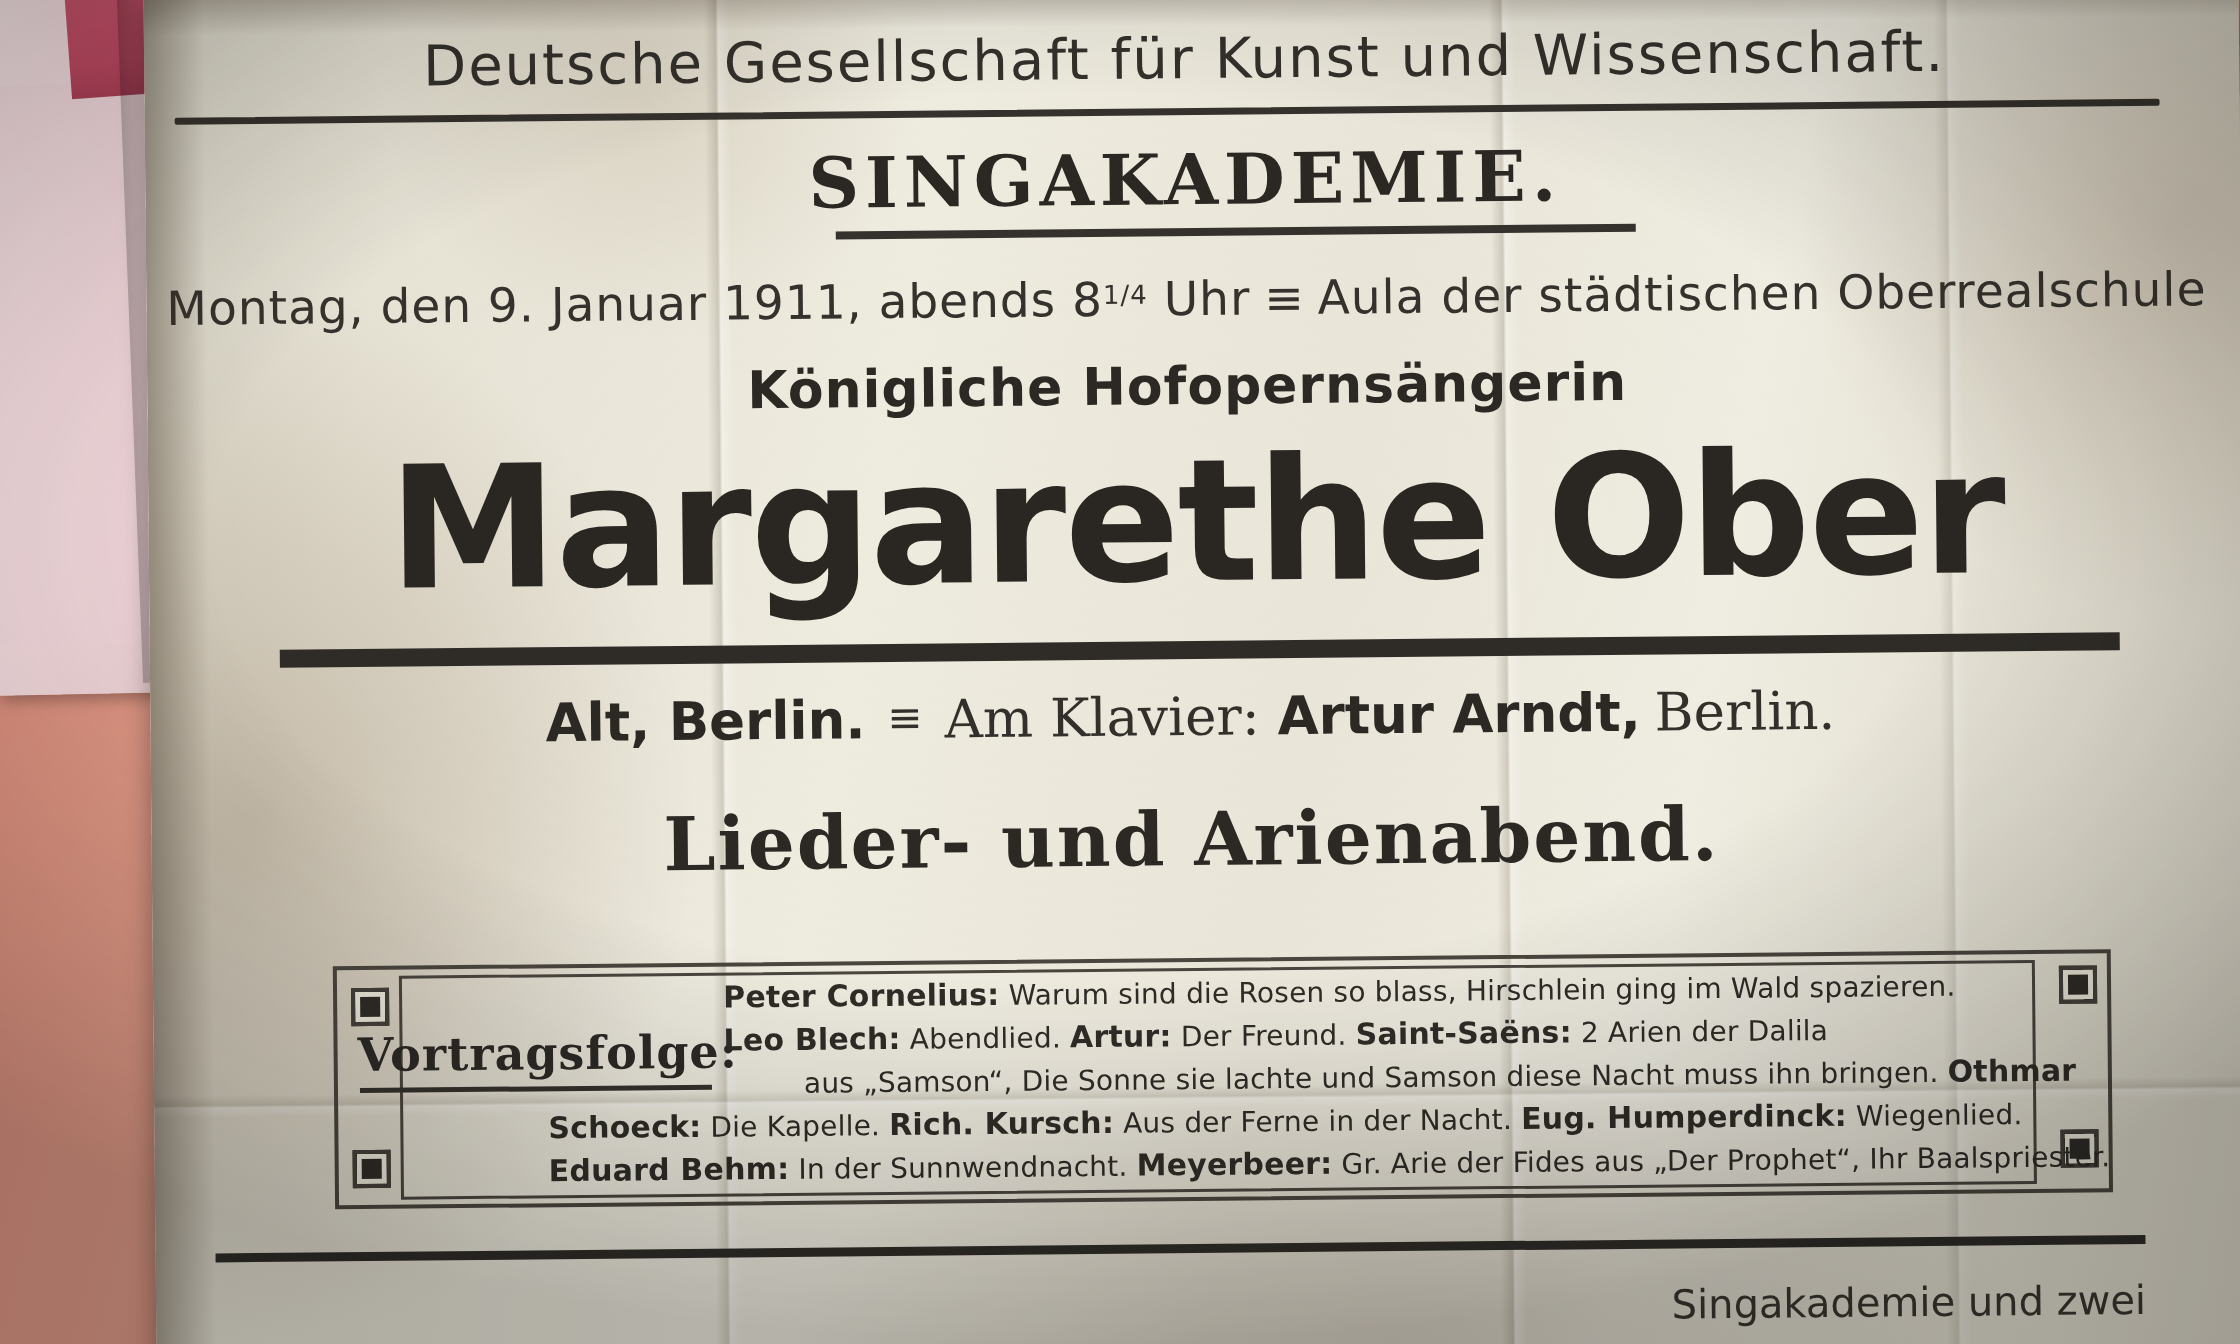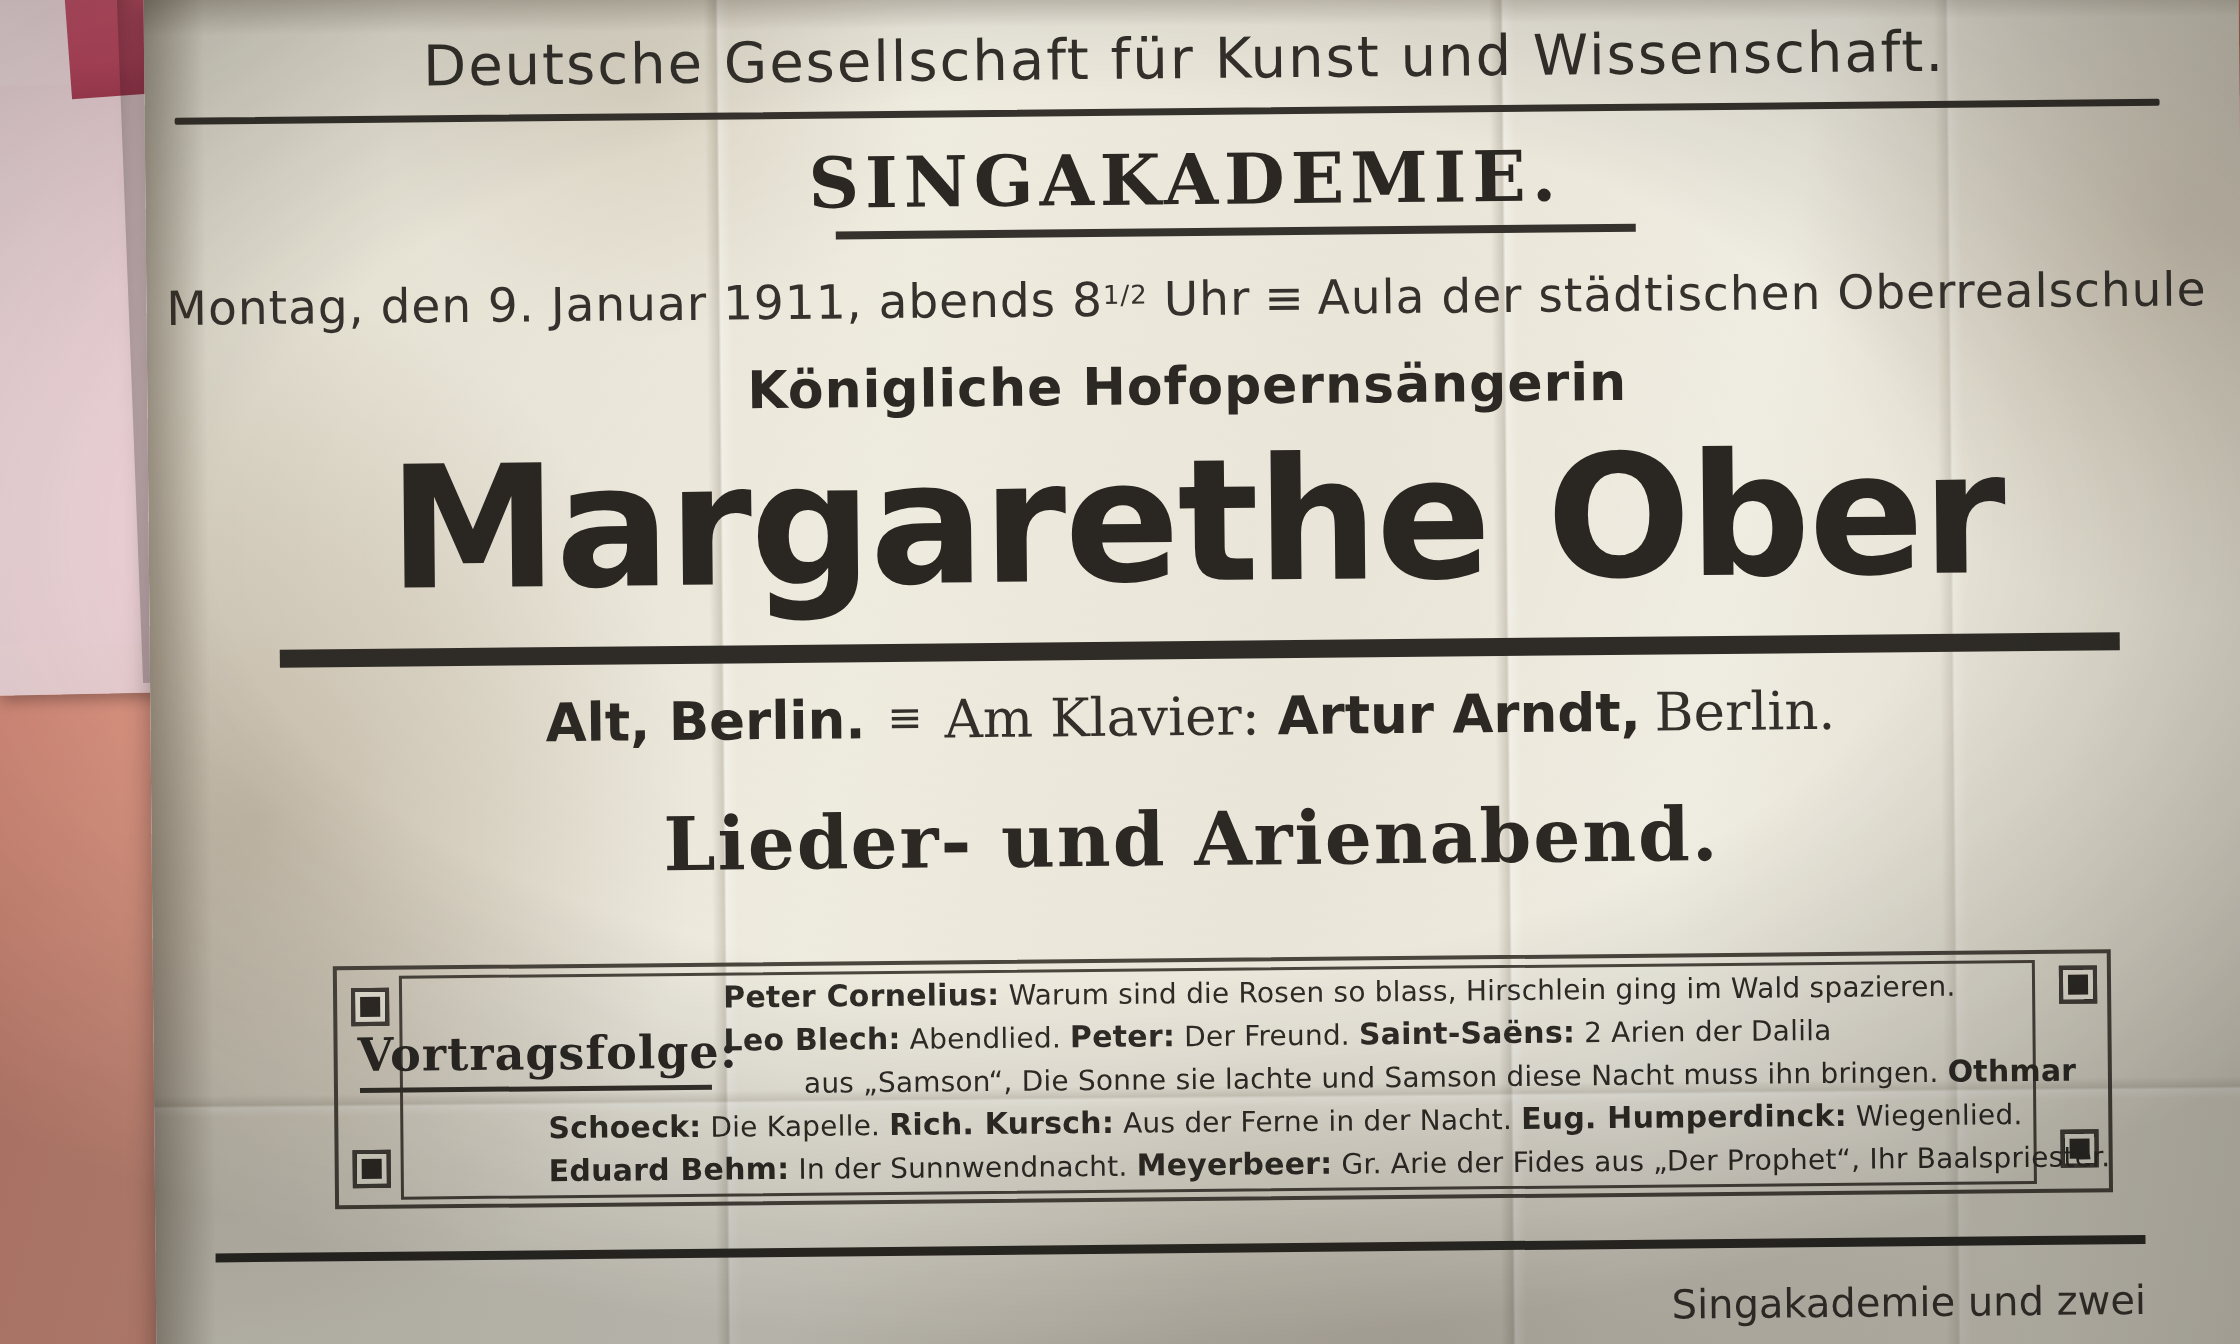--- a/index.html
+++ b/index.html
@@ -389,21 +389,21 @@
 
     <div class="ghost"></div>
 
     <div class="line-society">Deutsche Gesellschaft für Kunst und Wissenschaft.</div>
     <div class="rule-society"></div>
 
     <div class="line-hall">SINGAKADEMIE.</div>
     <div class="rule-hall"></div>
 
     <div class="line-date">
-      <span>Montag, den 9. Januar 1911, abends 8</span><span class="frac">1/2</span><span> Uhr</span><span class="sep">≡</span><span>Aula der städtischen Oberrealschule</span>
+      <span>Montag, den 9. Januar 1911, abends 8</span><span class="frac">1/4</span><span> Uhr</span><span class="sep">≡</span><span>Aula der städtischen Oberrealschule</span>
     </div>
 
     <div class="line-title">Königliche Hofopernsängerin</div>
 
     <div class="line-name">Margarethe Ober</div>
     <div class="rule-name"></div>
 
     <div class="line-credits">
       <span class="cr-b">Alt, Berlin.</span><span class="cr-sep">≡</span><span class="cr-script">Am Klavier:</span><span class="cr-b" style="padding-left:18px">Artur Arndt,</span><span class="cr-script" style="padding-left:14px">Berlin.</span>
     </div>
@@ -424,21 +424,21 @@
       <div class="prog-lines">
 
         <div class="prog-line">
           <span class="composer">Peter Cornelius:</span>
           <span>Warum sind die Rosen so blass, Hirschlein ging im Wald spazieren.</span>
         </div>
 
         <div class="prog-line">
           <span class="composer">Leo Blech:</span>
           <span>Abendlied.  </span>
-          <span class="composer">Peter:</span>
+          <span class="composer">Artur:</span>
           <span>Der Freund.  </span>
           <span class="composer">Saint-Saëns:</span>
           <span>2 Arien der Dalila</span>
         </div>
 
         <div class="prog-line indent">
           <span>aus „Samson“, Die Sonne sie lachte und Samson diese Nacht muss ihn bringen.  </span>
           <span class="composer">Othmar</span>
         </div>
 

